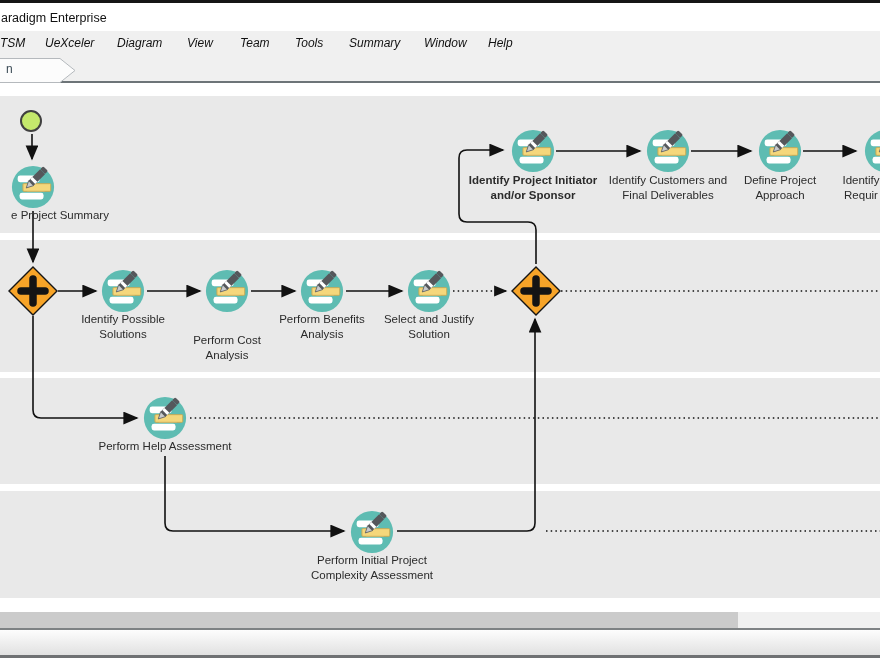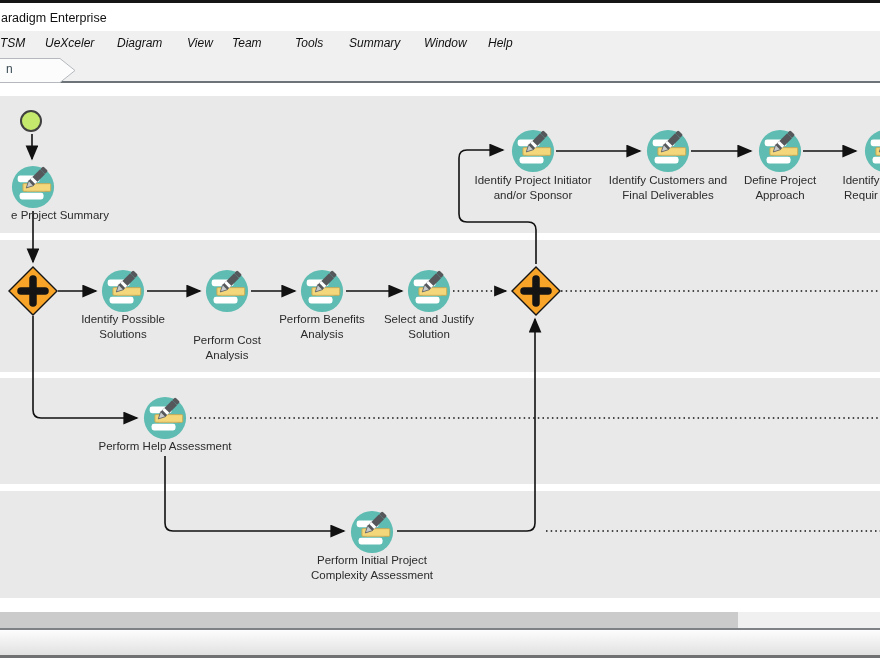--- a/index.html
+++ b/index.html
@@ -55,21 +55,21 @@
 
   <div class="titlebar">
     <span class="title">aradigm Enterprise</span>
   </div>
 
   <div class="menubar">
     <span class="menu-item" style="left:0px">TSM</span>
     <span class="menu-item" style="left:45px">UeXceler</span>
     <span class="menu-item" style="left:117px">Diagram</span>
     <span class="menu-item" style="left:187px">View</span>
-    <span class="menu-item" style="left:232px">Team</span>
+    <span class="menu-item" style="left:240px">Team</span>
     <span class="menu-item" style="left:295px">Tools</span>
     <span class="menu-item" style="left:349px">Summary</span>
     <span class="menu-item" style="left:424px">Window</span>
     <span class="menu-item" style="left:488px">Help</span>
   </div>
 
   <div class="breadcrumb-bar">
     <div>
       <svg class="tab-svg" width="92" height="25" viewBox="0 0 92 25">
         <path d="M0,0.5 H68 L83,12.5 L68,24.5 H0 Z" fill="#fcfcfc" stroke="#b5b9bd" stroke-width="1"></path>
@@ -265,21 +265,21 @@
     <rect x="17" y="25" width="20" height="4" rx="1.5" fill="#e9f4f2" opacity="0.9"></rect>
     <rect x="13.5" y="20.5" width="29" height="8" rx="1" fill="#f5d77b" stroke="#c9a952" stroke-width="1"></rect>
     <g transform="translate(17,25) rotate(-45)">
       <polygon points="0,0 7,-3.6 7,3.6" fill="#c8cbce" stroke="#55575b" stroke-width="0.8"></polygon>
       <rect x="7" y="-3.6" width="17" height="7.2" fill="#55575b"></rect>
       <rect x="9.5" y="-3.6" width="3.2" height="7.2" fill="#ffffff"></rect>
       <rect x="24" y="-3.6" width="4.5" height="7.2" rx="1.5" fill="#55575b"></rect>
     </g>
   </svg>
 </span>
-      <span class="node-label" style="left:533px; top:88px;">Identify Project Initiator
+      <span class="node-label" style="left:533px; top:88px;font-weight:bold;">Identify Project Initiator
 and/or Sponsor</span>
     </div>
     <div class="node">
       <span class="task-icon" style="left:645px; top:43px;">
   <svg width="46" height="46" viewBox="0 0 48 48" xmlns="http://www.w3.org/2000/svg">
     <circle cx="24" cy="24" r="22" fill="#5ebcb2"></circle>
     <rect x="8" y="12" width="23" height="7" rx="2.5" fill="#ffffff"></rect>
     <rect x="10" y="30" width="25" height="7" rx="2.5" fill="#ffffff"></rect>
     <rect x="17" y="25" width="20" height="4" rx="1.5" fill="#e9f4f2" opacity="0.9"></rect>
     <rect x="13.5" y="20.5" width="29" height="8" rx="1" fill="#f5d77b" stroke="#c9a952" stroke-width="1"></rect>

